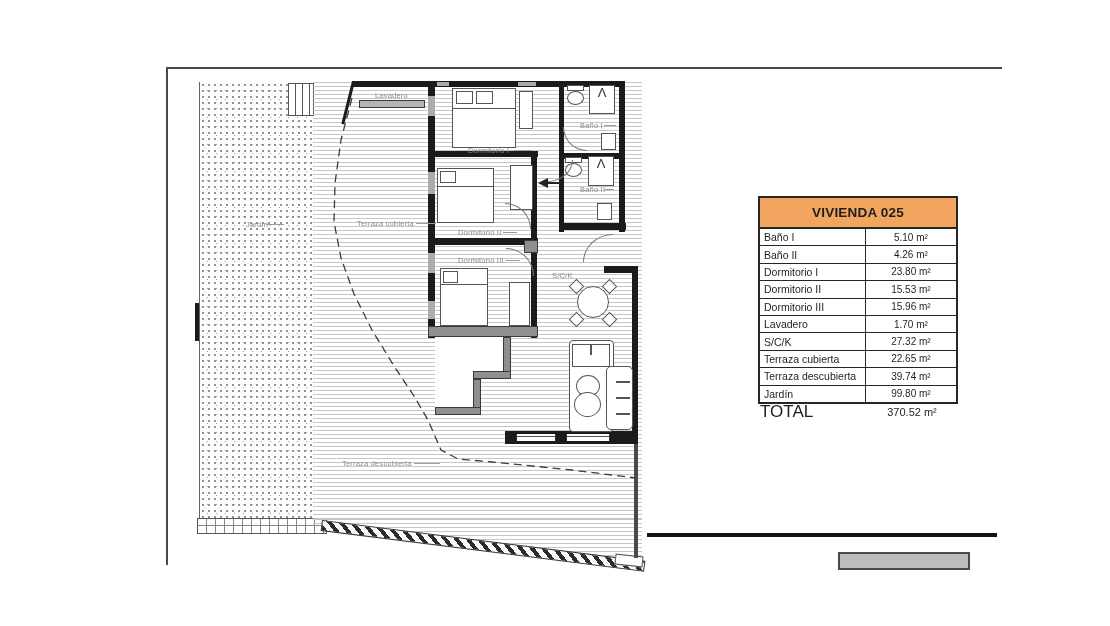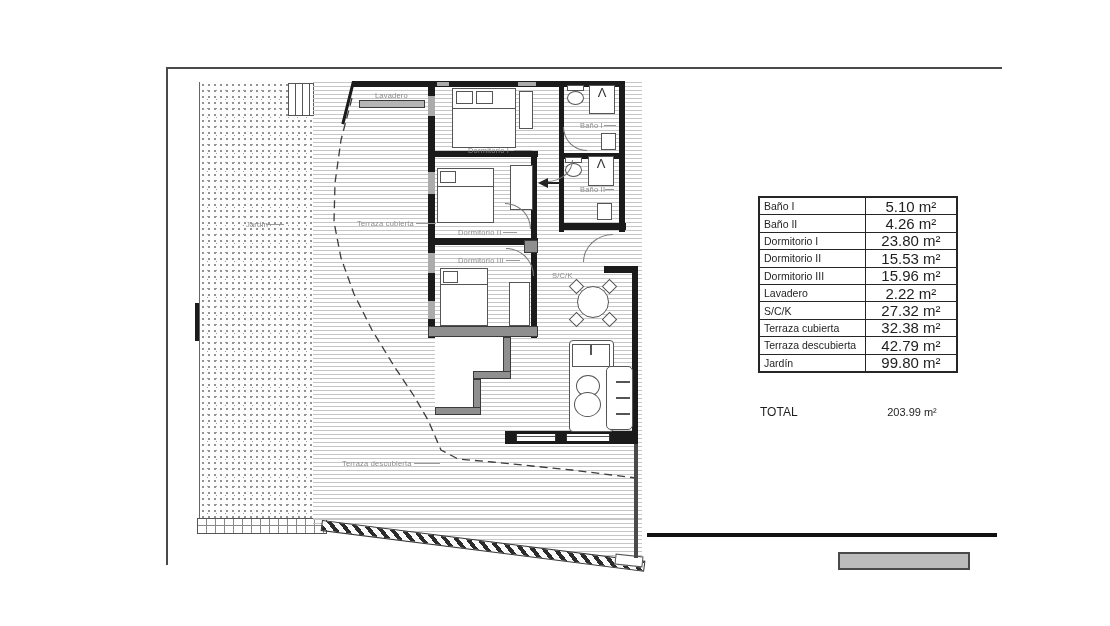--- a/index.html
+++ b/index.html
@@ -51,23 +51,23 @@
   
   #area-table{border:2px solid #262626;background:#fff;box-sizing:border-box;}
   #area-table .thead{
     height:29px;display:flex;align-items:center;justify-content:center;
     border-bottom:2px solid #262626;font-weight:bold;font-size:13.5px;color:#1e1e1e;letter-spacing:0.2px;
   }
   .trow{display:flex;height:16.4px;border-bottom:1px solid #262626;}
   .trow:last-child{border-bottom:none;}
   .tcell-l{width:54%;border-right:1.5px solid #262626;font-size:10.5px;color:#1e1e1e;
     display:flex;align-items:center;padding-left:4px;box-sizing:border-box;}
-  .tcell-r{width:46%;font-size:15px;color:#1e1e1e;display:flex;align-items:center;justify-content:center;}
+  .tcell-r{width:46%;font-size:10px;color:#1e1e1e;display:flex;align-items:center;justify-content:center;}
   #total-row{display:flex;height:19px;}
-  #total-row .tl{width:54%;font-size:12px;color:#1e1e1e;display:flex;align-items:center;padding-left:2px;box-sizing:border-box;}
+  #total-row .tl{width:54%;font-size:17px;color:#1e1e1e;display:flex;align-items:center;padding-left:2px;box-sizing:border-box;}
   #total-row .tv{width:46%;font-size:11px;color:#1e1e1e;display:flex;align-items:center;justify-content:center;}
 </style>
 </head>
 <body>
 
 <div class="abs frame" style="left:166px;top:67px;width:836px;height:2px;"></div>
 <div class="abs frame" style="left:166px;top:67px;width:2px;height:498px;"></div>
 
 <div class="abs stipple" style="left:199px;top:82px;width:114px;height:437px;"></div>
 <div class="abs wall" style="left:195px;top:303px;width:4px;height:38px;"></div>
@@ -193,20 +193,21 @@
 <div class="abs leader" style="left:416px;top:223px;width:20px;"></div>
 <div class="abs plabel" style="left:342px;top:459px;">Terraza descubierta</div>
 <div class="abs leader" style="left:414px;top:463px;width:26px;"></div>
 <div class="abs plabel" style="left:246px;top:220px;">Jardín</div>
 <div class="abs leader" style="left:266px;top:224px;width:18px;"></div>
 
 <div class="abs" style="left:647px;top:533px;width:350px;height:4px;background:#111;"></div>
 <div class="abs" style="left:838px;top:552px;width:132px;height:18px;background:#bcbcbc;border:2px solid #4a4a4a;box-sizing:border-box;"></div>
 
 <div id="area-table" class="abs" style="left:758px;top:196px;width:200px;">
+  <div class="thead" style="background:#F2A55F;">VIVIENDA 025</div>
   <div class="trow">
     <div class="tcell-l">Baño I</div>
     <div class="tcell-r">5.10 m²</div>
   </div>
   <div class="trow">
     <div class="tcell-l">Baño II</div>
     <div class="tcell-r">4.26 m²</div>
   </div>
   <div class="trow">
     <div class="tcell-l">Dormitorio I</div>
@@ -215,35 +216,35 @@
   <div class="trow">
     <div class="tcell-l">Dormitorio II</div>
     <div class="tcell-r">15.53 m²</div>
   </div>
   <div class="trow">
     <div class="tcell-l">Dormitorio III</div>
     <div class="tcell-r">15.96 m²</div>
   </div>
   <div class="trow">
     <div class="tcell-l">Lavadero</div>
-    <div class="tcell-r">2.22 m²</div>
+    <div class="tcell-r">1.70 m²</div>
   </div>
   <div class="trow">
     <div class="tcell-l">S/C/K</div>
     <div class="tcell-r">27.32 m²</div>
   </div>
   <div class="trow">
     <div class="tcell-l">Terraza cubierta</div>
-    <div class="tcell-r">32.38 m²</div>
+    <div class="tcell-r">22.65 m²</div>
   </div>
   <div class="trow">
     <div class="tcell-l">Terraza descubierta</div>
-    <div class="tcell-r">42.79 m²</div>
+    <div class="tcell-r">39.74 m²</div>
   </div>
   <div class="trow">
     <div class="tcell-l">Jardín</div>
     <div class="tcell-r">99.80 m²</div>
   </div>
 </div>
 <div id="total-row" class="abs" style="left:758px;top:402px;width:200px;">
   <div class="tl">TOTAL</div>
-  <div class="tv">203.99 m²</div>
+  <div class="tv">370.52 m²</div>
 </div>
 
 </body></html>

